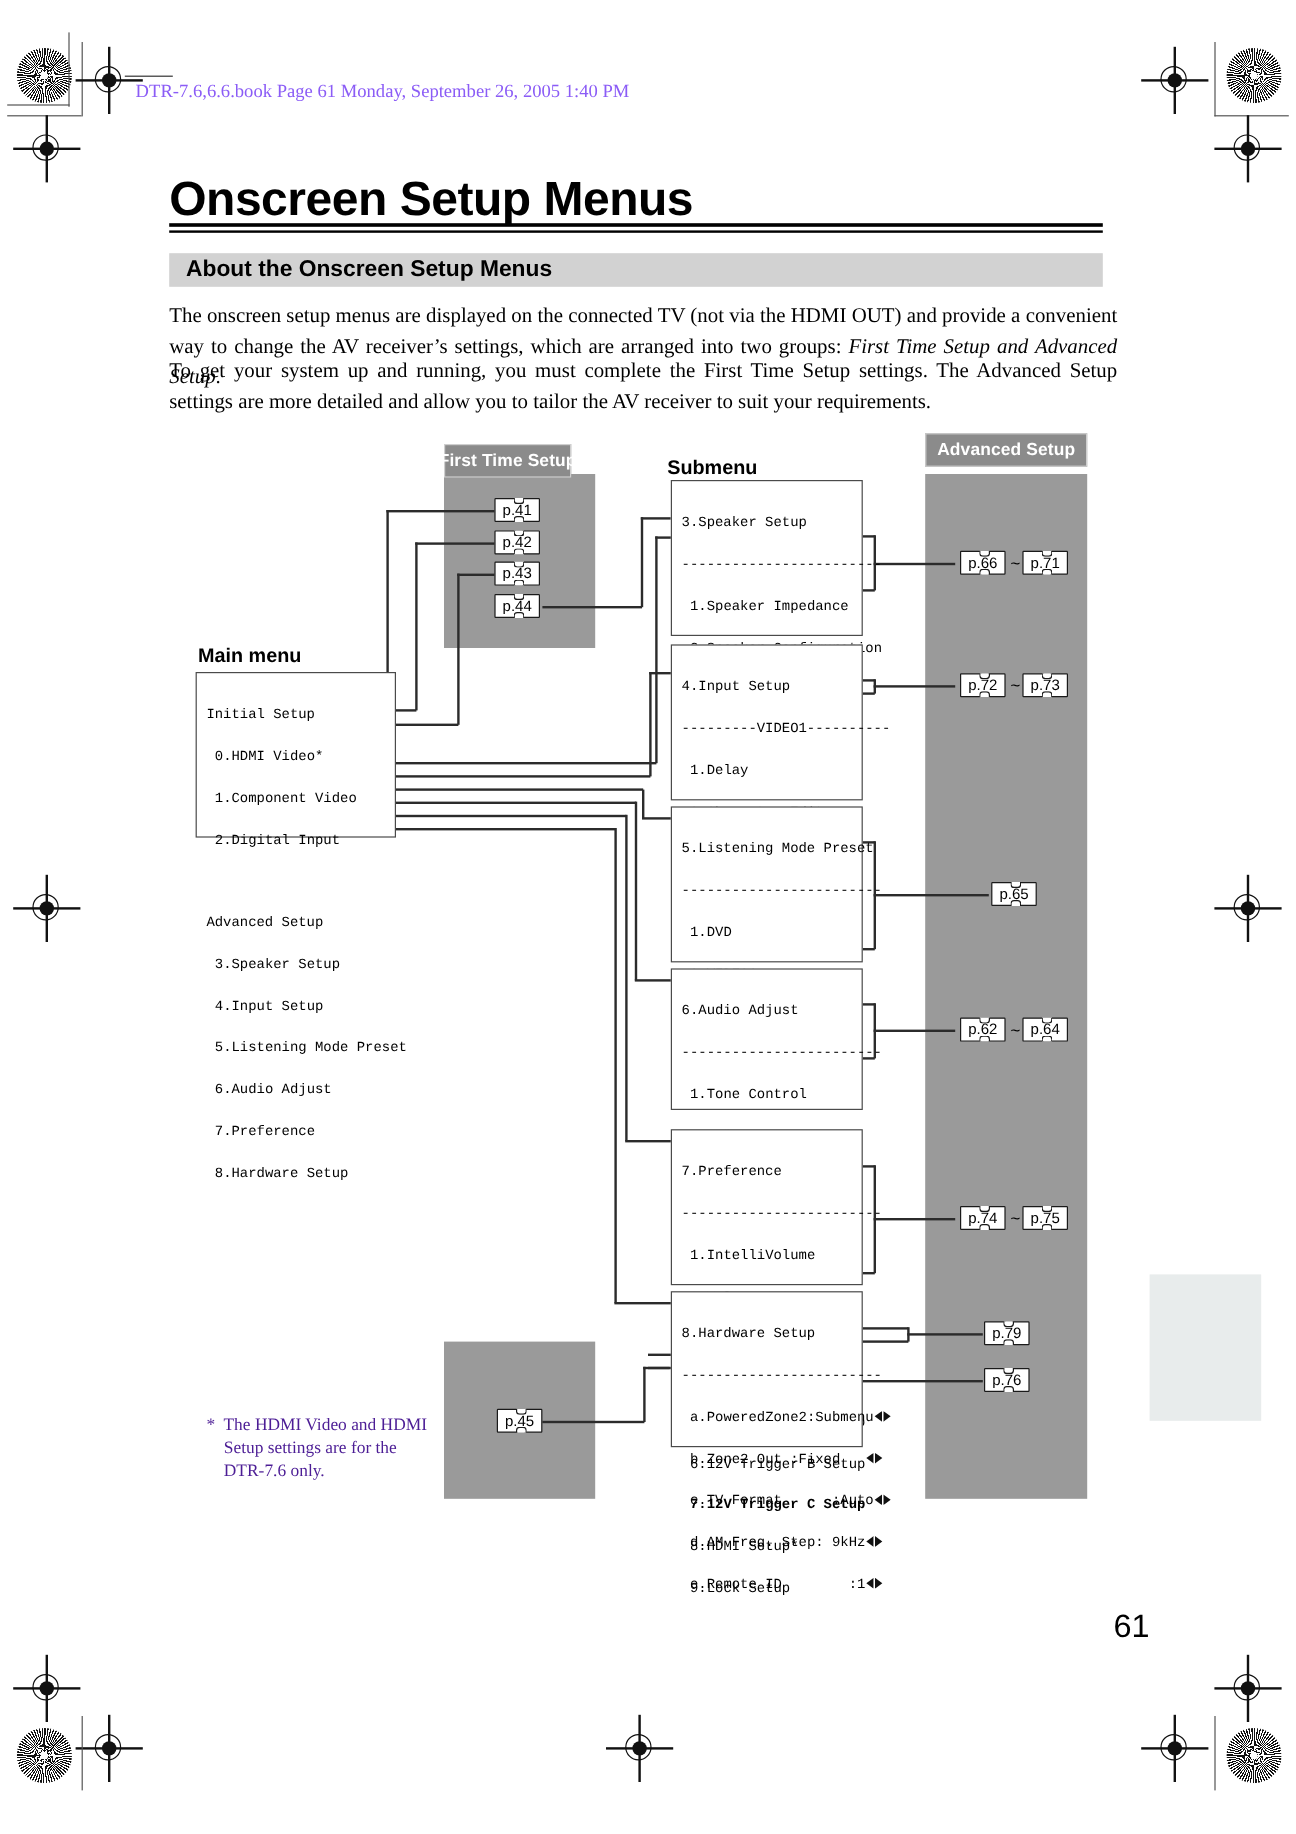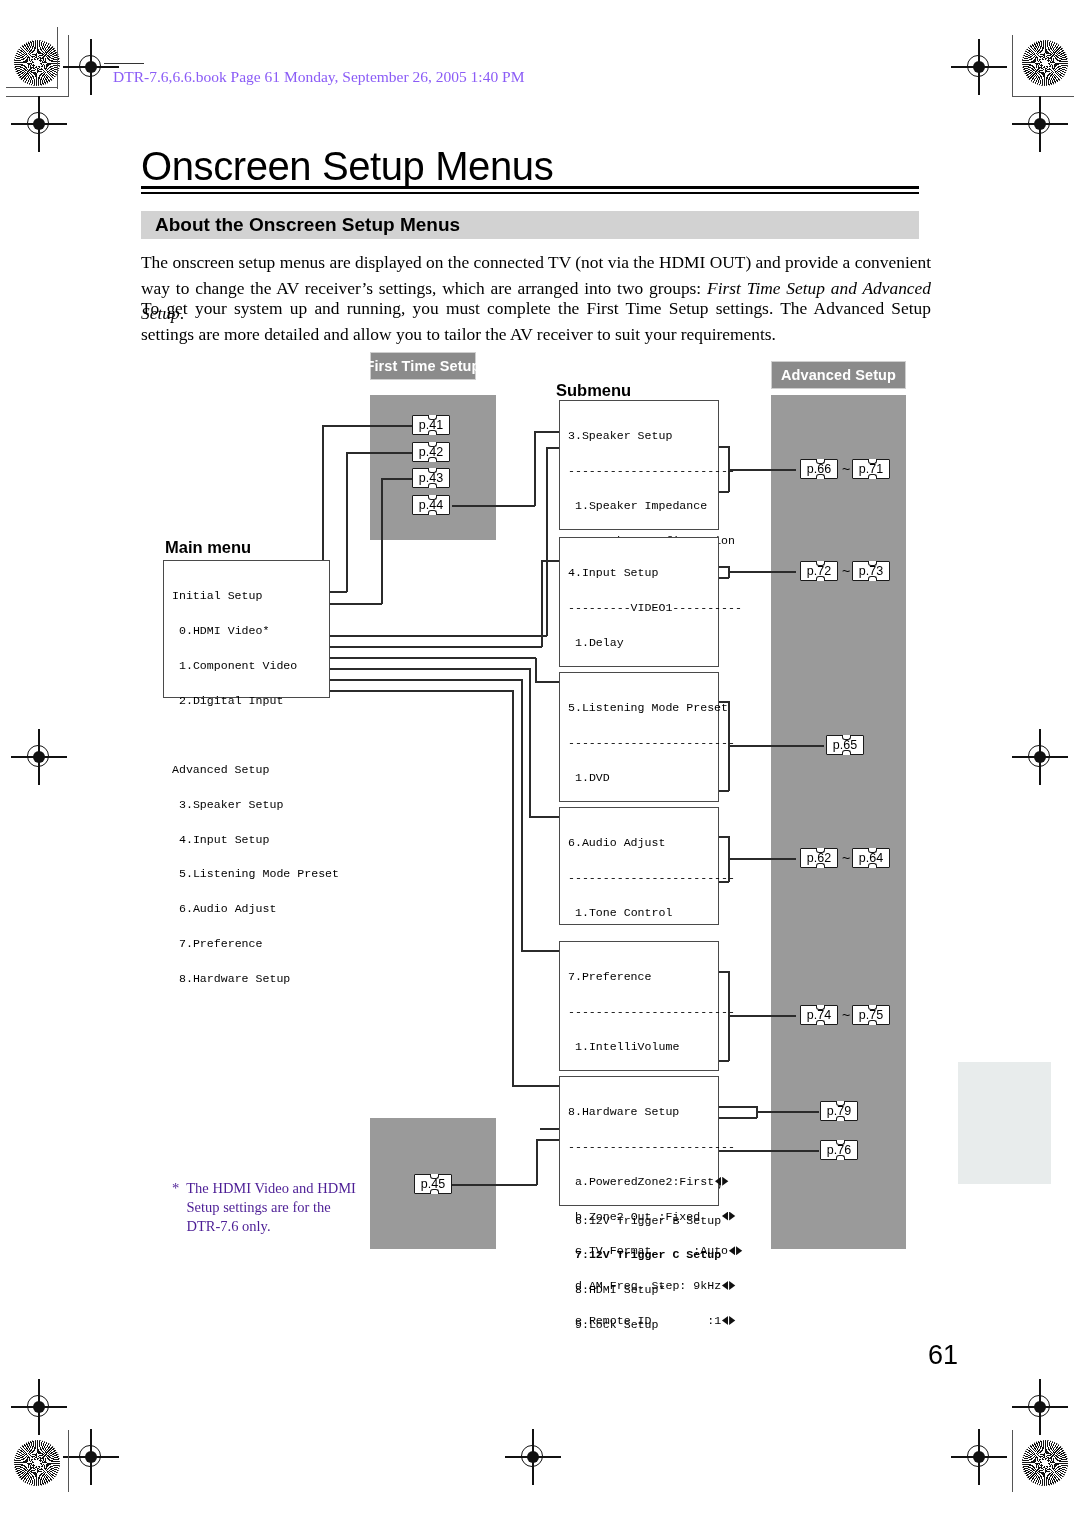--- a/index.html
+++ b/index.html
@@ -27,21 +27,21 @@
      border-radius:50%;background:#111;}
   .reg .hline{position:absolute;left:-11px;top:16.3px;width:56px;height:1.4px;background:#111;}
   .reg .vline{position:absolute;top:-11px;left:16.3px;height:56px;width:1.4px;background:#111;}
 
   
   .bookline{position:absolute;font-size:15.5px;color:#8b5cf6;white-space:nowrap;}
   .headrule{position:absolute;background:#333;height:1.3px;}
 
   
   .h1{
-    position:absolute;font-family:"Liberation Sans",sans-serif;font-weight:normal;
+    position:absolute;font-family:"Liberation Sans",sans-serif;font-weight:bold;
     font-size:40px;color:#000;letter-spacing:-0.4px;white-space:nowrap;
   }
   .h1rule1{position:absolute;background:#000;height:3.4px;}
   .h1rule2{position:absolute;background:#000;height:1.6px;}
   .h2band{
     position:absolute;background:#d2d2d2;display:flex;align-items:center;
   }
   .h2band span{
     font-family:"Liberation Sans",sans-serif;font-weight:bold;font-size:19px;
     color:#000;padding-left:14px;white-space:nowrap;
@@ -219,21 +219,21 @@
 
 <div class="para" style="left:141px;top:250px;width:790px;">
   <span>The onscreen setup menus are displayed on the connected TV (not via the HDMI OUT) and provide a convenient way to change the AV receiver’s settings, which are arranged into two groups: </span><i>First Time Setup and Advanced Setup</i><span>.</span>
 </div>
 <div class="para" style="left:141px;top:296px;width:790px;">To get your system up and running, you must complete the First Time Setup settings. The Advanced Setup settings are more detailed and allow you to tailor the AV receiver to suit your requirements.</div>
 
 <div class="graypanel" style="left:370px;top:395px;width:126px;height:145px;"></div>
 <div class="graypanel" style="left:370px;top:1118px;width:126px;height:131px;"></div>
 <div class="graypanel" style="left:771px;top:395px;width:135px;height:854px;"></div>
 
-<div class="grayhdr" style="left:370px;top:352px;width:106px;height:28px;">
+<div class="grayhdr" style="left:370px;top:370px;width:106px;height:28px;">
   <span>First Time Setup</span>
 </div>
 <div class="grayhdr" style="left:771px;top:361px;width:135px;height:28px;">
   <span>Advanced Setup</span>
 </div>
 
 <div class="seclabel" style="left:556px;top:381px;">Submenu</div>
 <div class="seclabel" style="left:165px;top:538px;">Main menu</div>
 
 <div class="ln-h" style="left:288px;top:580px;width:35px;"></div>
@@ -408,21 +408,21 @@
   <span class="ln" style="padding-left:7px;">5.12V Trigger A Setup</span>
   <span class="ln" style="padding-left:7px;">6.12V Trigger B Setup</span>
   <span class="ln" style="padding-left:7px;font-weight:bold;">7.12V Trigger C Setup</span>
   <span class="ln" style="padding-left:7px;">8.HDMI Setup*</span>
   <span class="ln" style="padding-left:7px;">9.Lock Setup</span>
 </div>
 
 <div class="menubox" style="left:559px;top:1076px;width:160px;height:130px;">
   <span class="ln">8.Hardware Setup</span>
   <span class="ln dash">------------------------</span>
-  <span class="ln" style="padding-left:7px;"><span>a.PoweredZone2:First</span><span class="arrows"></span></span>
+  <span class="ln" style="padding-left:7px;"><span>a.PoweredZone2:Submenu</span><span class="arrows"></span></span>
   <span class="ln" style="padding-left:7px;"><span>b.Zone2 Out :Fixed   </span><span class="arrows"></span></span>
   <span class="ln" style="padding-left:7px;"><span>c.TV Format      :Auto</span><span class="arrows"></span></span>
   <span class="ln" style="padding-left:7px;"><span>d.AM Freq. Step: 9kHz</span><span class="arrows"></span></span>
   <span class="ln" style="padding-left:7px;"><span>e.Remote ID        :1</span><span class="arrows"></span></span>
 </div>
 
 <div class="footnote" style="left:172px;top:1179px;white-space:pre;">*  The HDMI Video and HDMI
     Setup settings are for the
     DTR-7.6 only.</div>
 <div class="pagenum" style="left:928px;top:1340px;">61</div>

